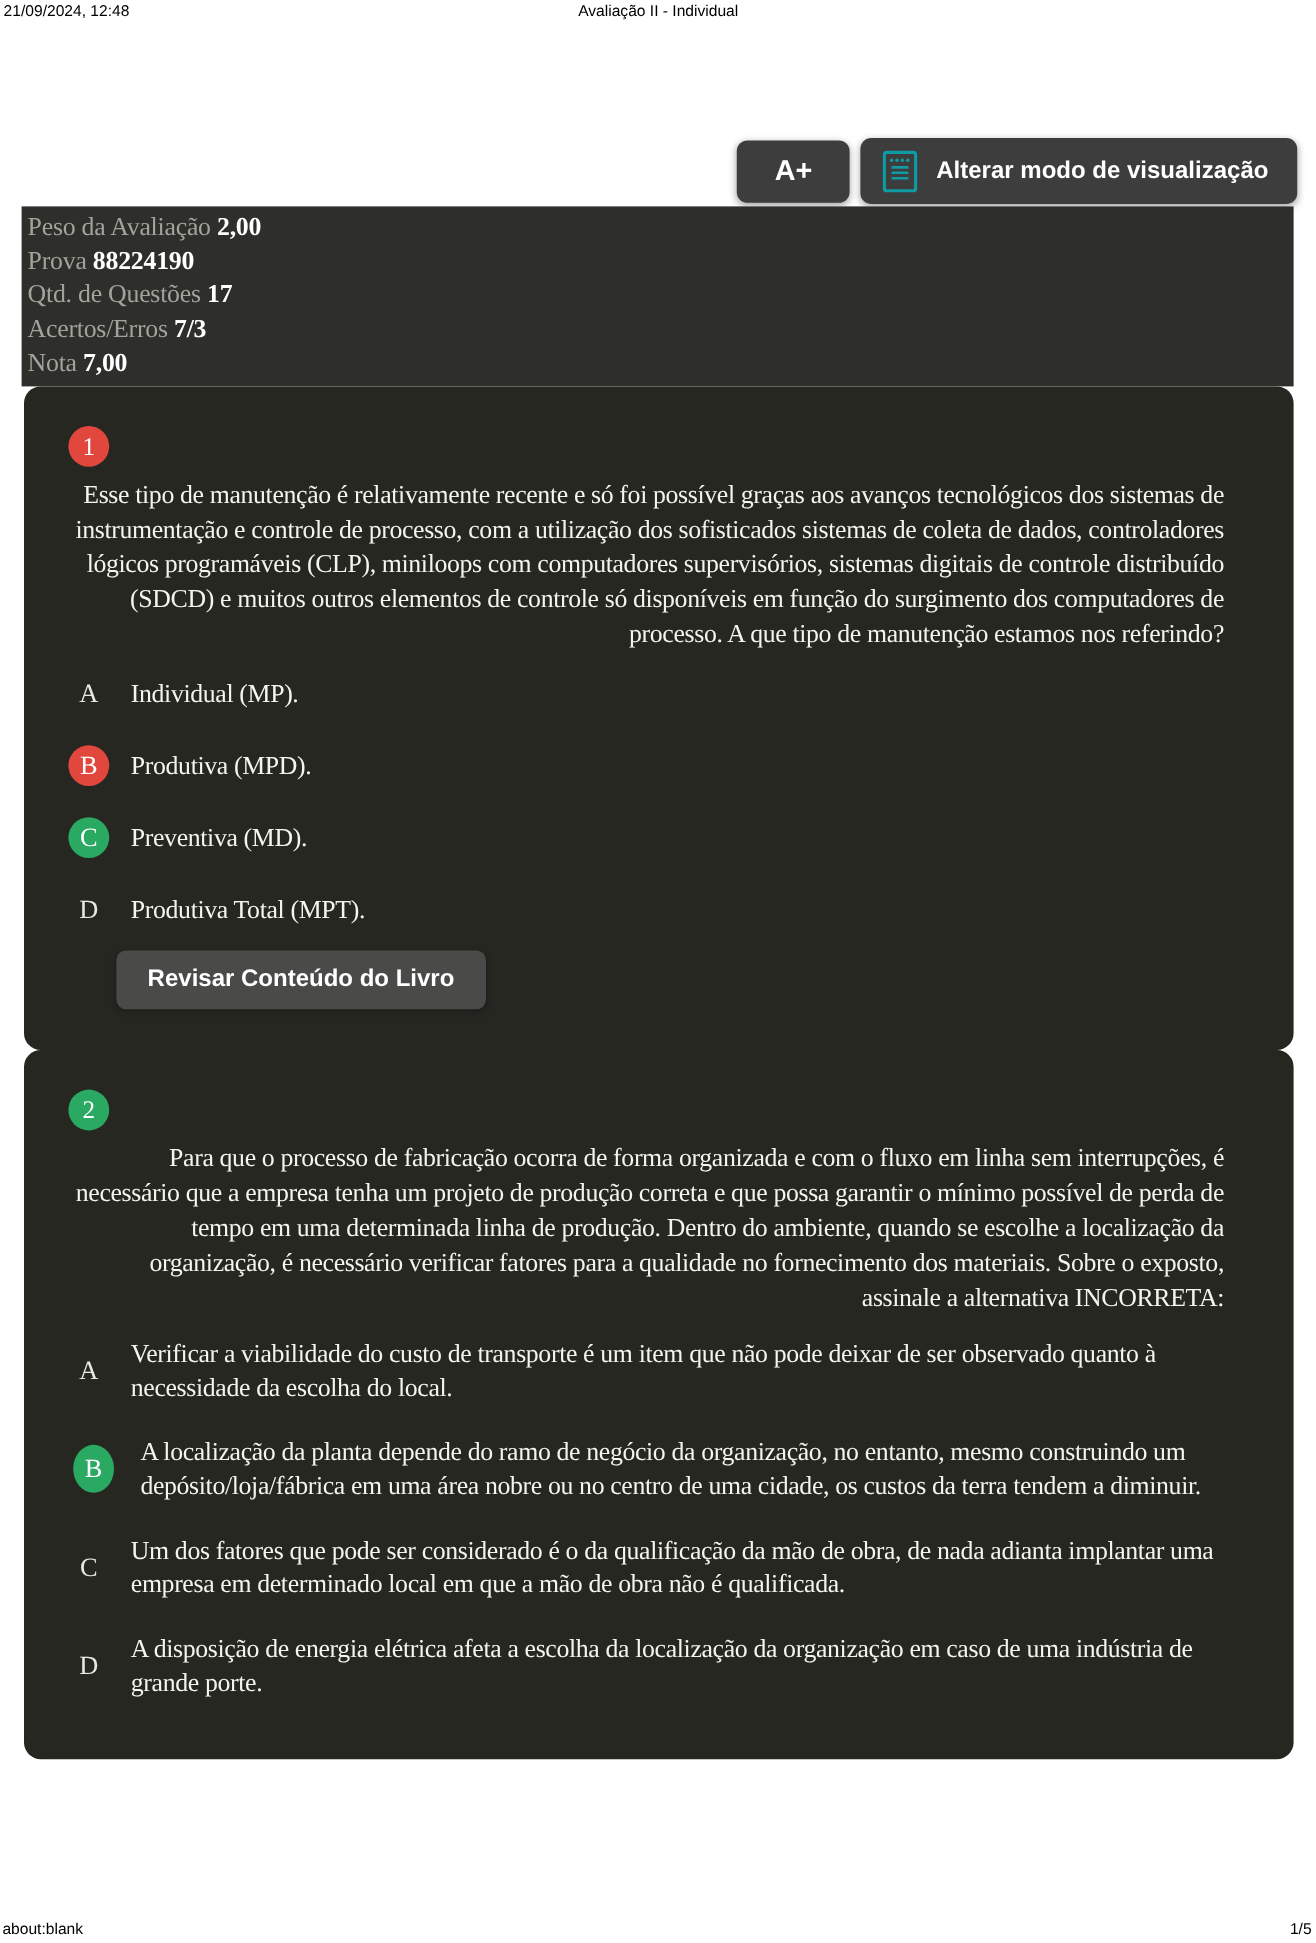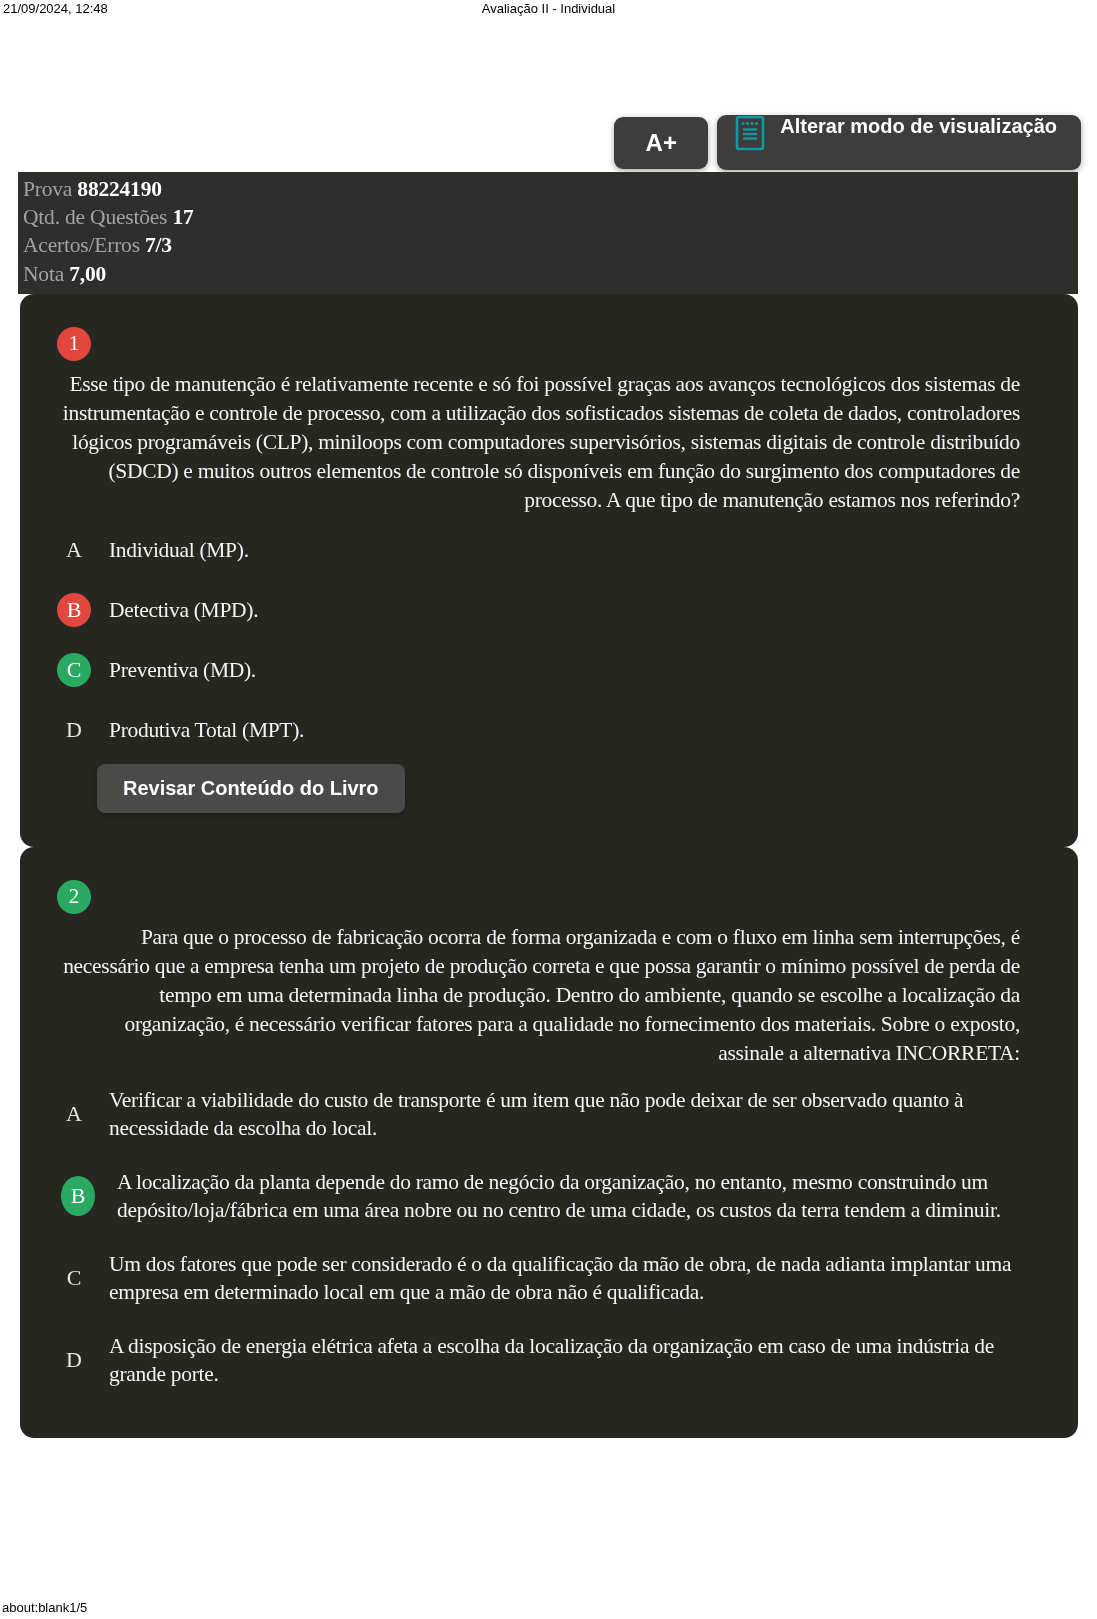--- a/index.html
+++ b/index.html
@@ -20,37 +20,37 @@
   
   .print-header{
     position:absolute;top:0;left:0;right:0;height:18px;
     font-size:13px;color:#000;padding:1px 3px;
   }
   .print-header .ph-title{
     position:absolute;left:50%;transform:translateX(-50%);white-space:nowrap;
   }
   .print-footer{
     position:absolute;bottom:4px;left:2px;right:4px;
-    display:flex;
+    display:flex;justify-content:space-between;
     font-size:13px;color:#000;
   }
   
   .toolbar{
     position:absolute;top:115px;right:16px;
     display:flex;align-items:center;gap:9px;
   }
   .btn{
     background:var(--button-bg);color:#fff;border:none;border-radius:9px;
     font-family:"Liberation Sans",sans-serif;font-weight:bold;
     box-shadow:0 2px 6px rgba(0,0,0,.35);cursor:pointer;
   }
   .btn-fontsize{width:94px;height:52px;font-size:24px;}
   .btn-viewmode{
     height:55px;padding:0 24px 0 18px;font-size:20px;
-    display:flex;align-items:flex-start;gap:15px;
+    display:flex;align-items:center;gap:15px;
   }
   .vm-icon{display:flex;align-items:center;}
   
   .content{position:absolute;top:172px;left:18px;width:1060px;}
   .summary{
     background:var(--summary-bg);
     padding:3px 10px 6px 5px;
     font-family:"Liberation Serif",serif;
     font-size:21.5px;line-height:28.2px;
     color:#a3a39d;letter-spacing:-0.2px;
@@ -123,20 +123,24 @@
       </svg>
     </span>
     <span>Alterar modo de visualização</span>
   </button>
 </div>
 
 <div class="content">
 
   <div class="summary">
     <div class="sum-row">
+      <span class="sum-label">Peso da Avaliação</span>
+      <span class="sum-value">2,00</span>
+    </div>
+    <div class="sum-row">
       <span class="sum-label">Prova</span>
       <span class="sum-value">88224190</span>
     </div>
     <div class="sum-row">
       <span class="sum-label">Qtd. de Questões</span>
       <span class="sum-value">17</span>
     </div>
     <div class="sum-row">
       <span class="sum-label">Acertos/Erros</span>
       <span class="sum-value">7/3</span>
@@ -154,21 +158,21 @@
         <span>1</span>
       </div>
       <p class="qtext">Esse tipo de manutenção é relativamente recente e só foi possível graças aos avanços tecnológicos dos sistemas de instrumentação e controle de processo, com a utilização dos sofisticados sistemas de coleta de dados, controladores lógicos programáveis (CLP), miniloops com computadores supervisórios, sistemas digitais de controle distribuído (SDCD) e muitos outros elementos de controle só disponíveis em função do surgimento dos computadores de processo. A que tipo de manutenção estamos nos referindo?</p>
       <div class="options">
         <div class="option">
           <span class="opt-letter">A</span>
           <span class="opt-text">Individual (MP).</span>
         </div>
         <div class="option">
           <span class="opt-letter badge-red">B</span>
-          <span class="opt-text">Detectiva (MPD).</span>
+          <span class="opt-text">Produtiva (MPD).</span>
         </div>
         <div class="option">
           <span class="opt-letter badge-green">C</span>
           <span class="opt-text">Preventiva (MD).</span>
         </div>
         <div class="option">
           <span class="opt-letter">D</span>
           <span class="opt-text">Produtiva Total (MPT).</span>
         </div>
       </div>

